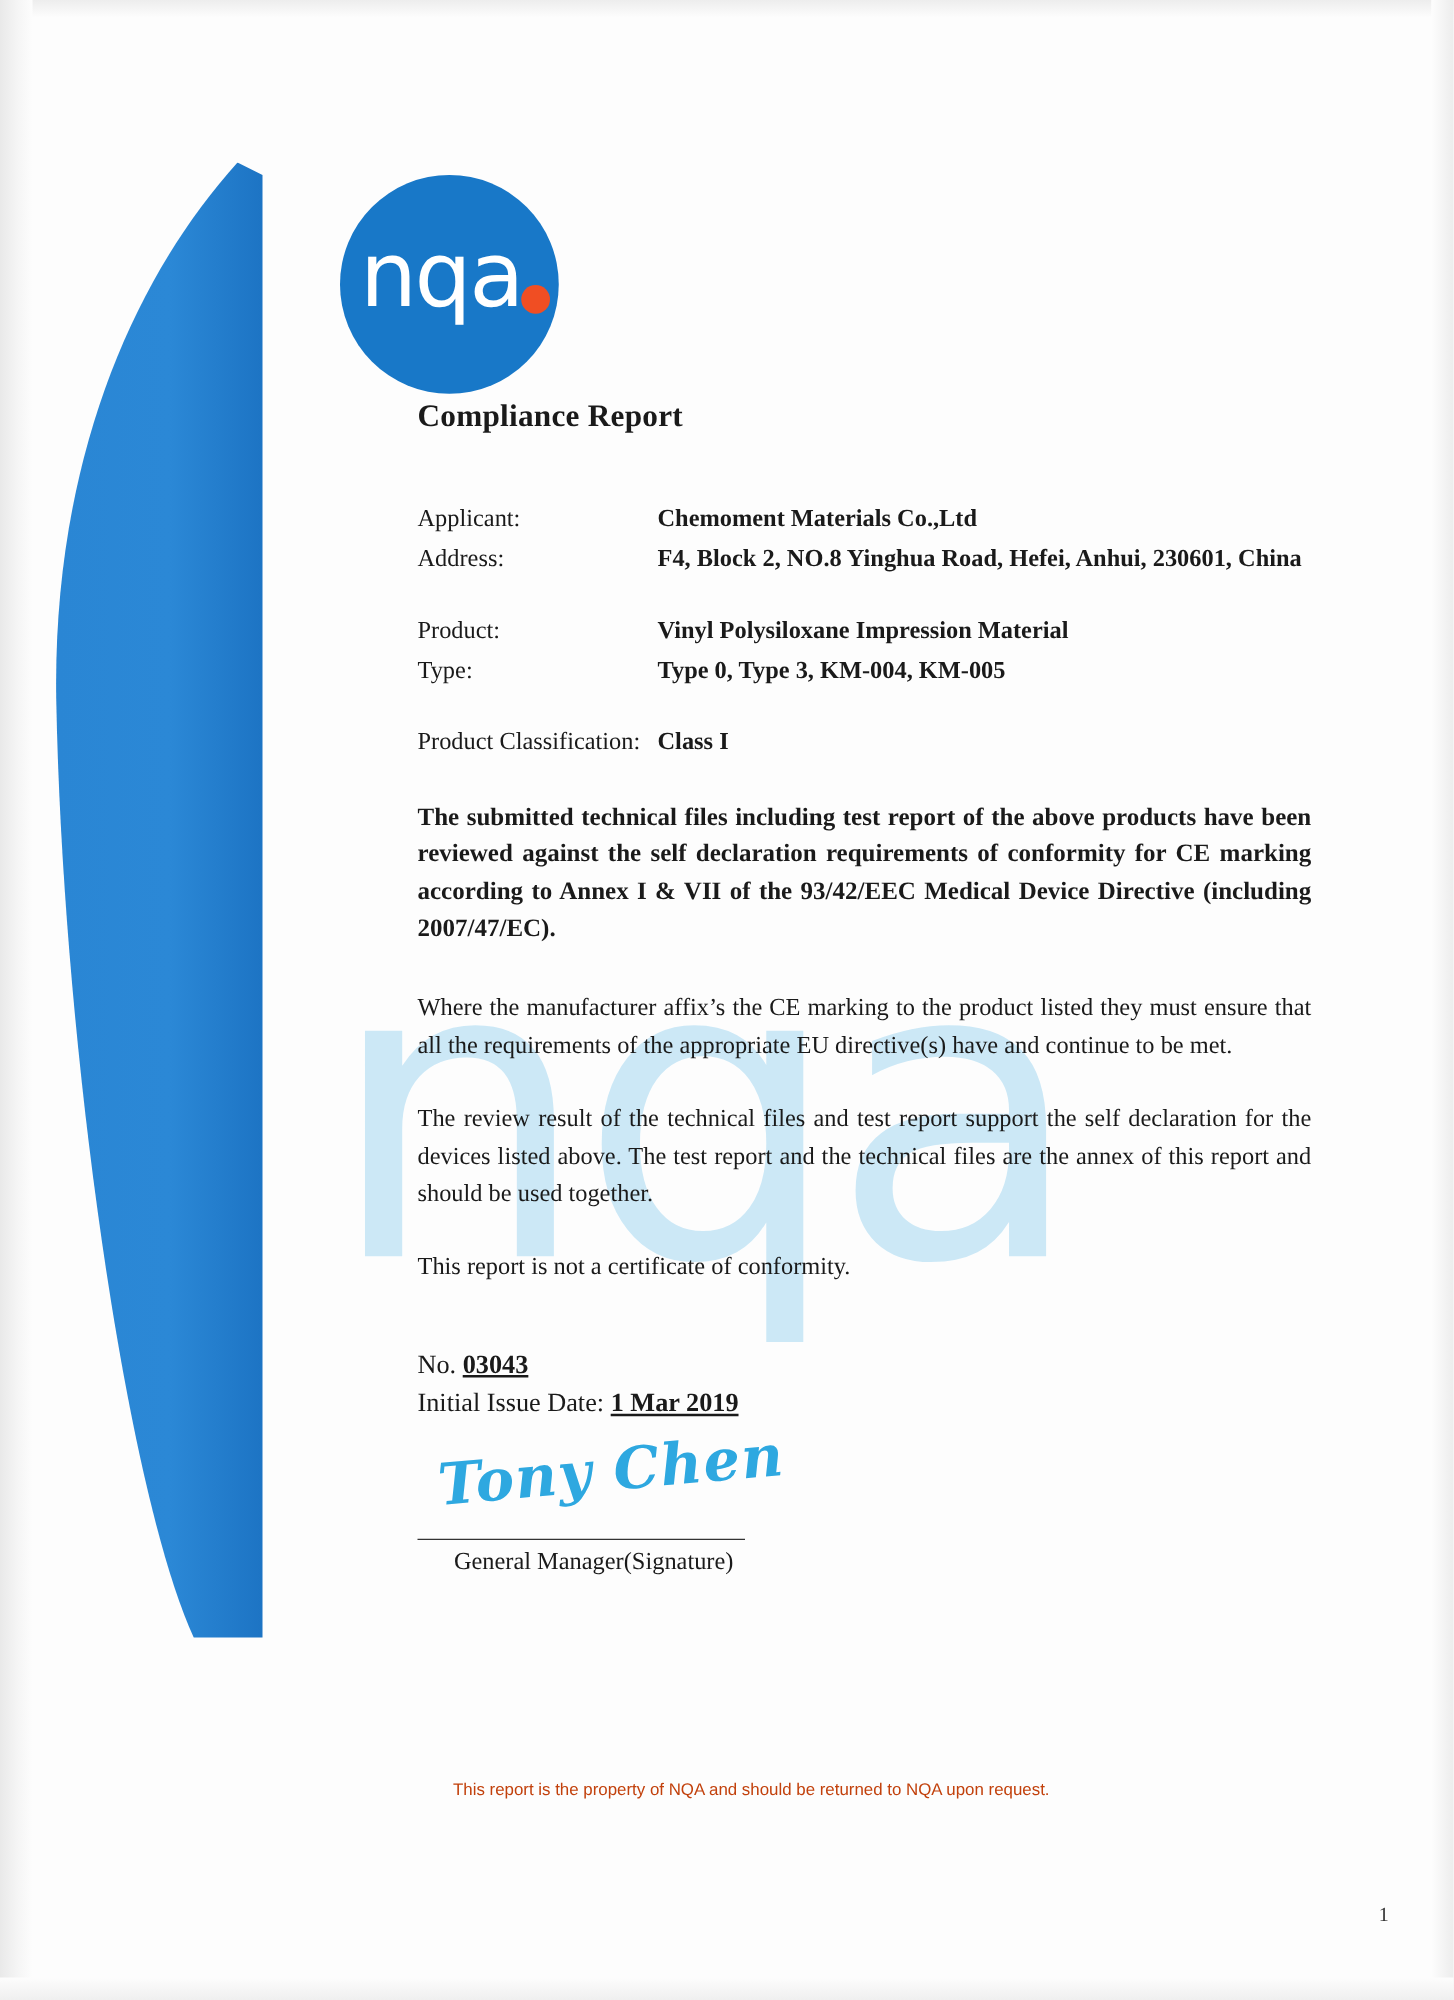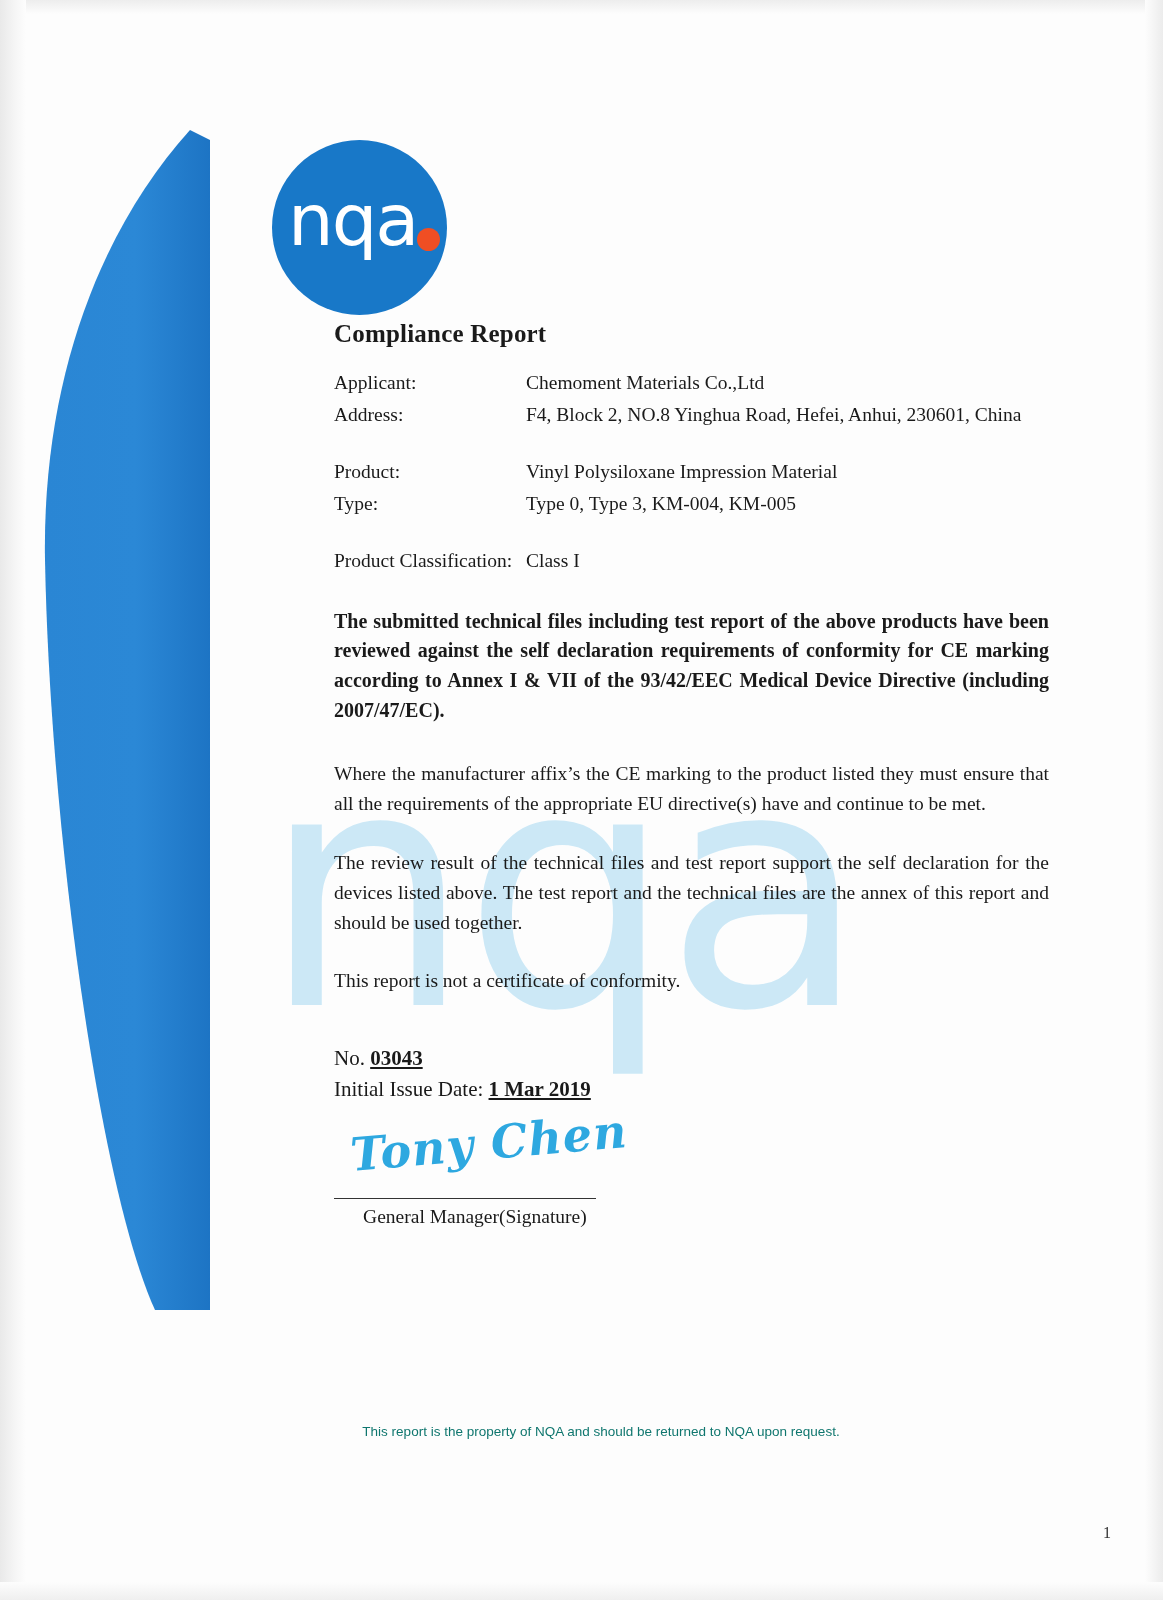--- a/index.html
+++ b/index.html
@@ -113,21 +113,21 @@
   
   .content {
     position: absolute;
     left: 334px;
     top: 320px;
     width: 715px;
   }
   .doc-title {
     font-size: 25px;
     font-weight: bold;
-    margin: 0 0 19px 0;
+    margin: 0 0 52px 0;
     letter-spacing: 0.2px;
   }
 
   .field-block {
     margin-bottom: 26px;
   }
   .field-row {
     display: flex;
     align-items: baseline;
     font-size: 19.5px;
@@ -136,20 +136,21 @@
   .field-label {
     width: 192px;
     flex: 0 0 192px;
   }
   .field-label.wide {
     width: 192px;
     flex: 0 0 192px;
   }
   .field-value {
     flex: 1 1 auto;
+    font-weight: bold;
   }
 
   .statement {
     font-size: 20px;
     font-weight: bold;
     line-height: 1.48;
     text-align: justify;
     margin: 30px 0 34px 0;
   }
   .para {
@@ -202,21 +203,21 @@
   .sig-caption .role { width: 165px; }
 
   .footer-note {
     position: absolute;
     left: 0;
     right: 0;
     top: 1424px;
     text-align: center;
     font-family: "Liberation Sans", sans-serif;
     font-size: 13.5px;
-    color: #0f766e;
+    color: #c2410c;
     padding-left: 39px;
   }
   .page-number {
     position: absolute;
     right: 52px;
     top: 1524px;
     font-size: 16px;
     color: #333;
   }
 </style>

